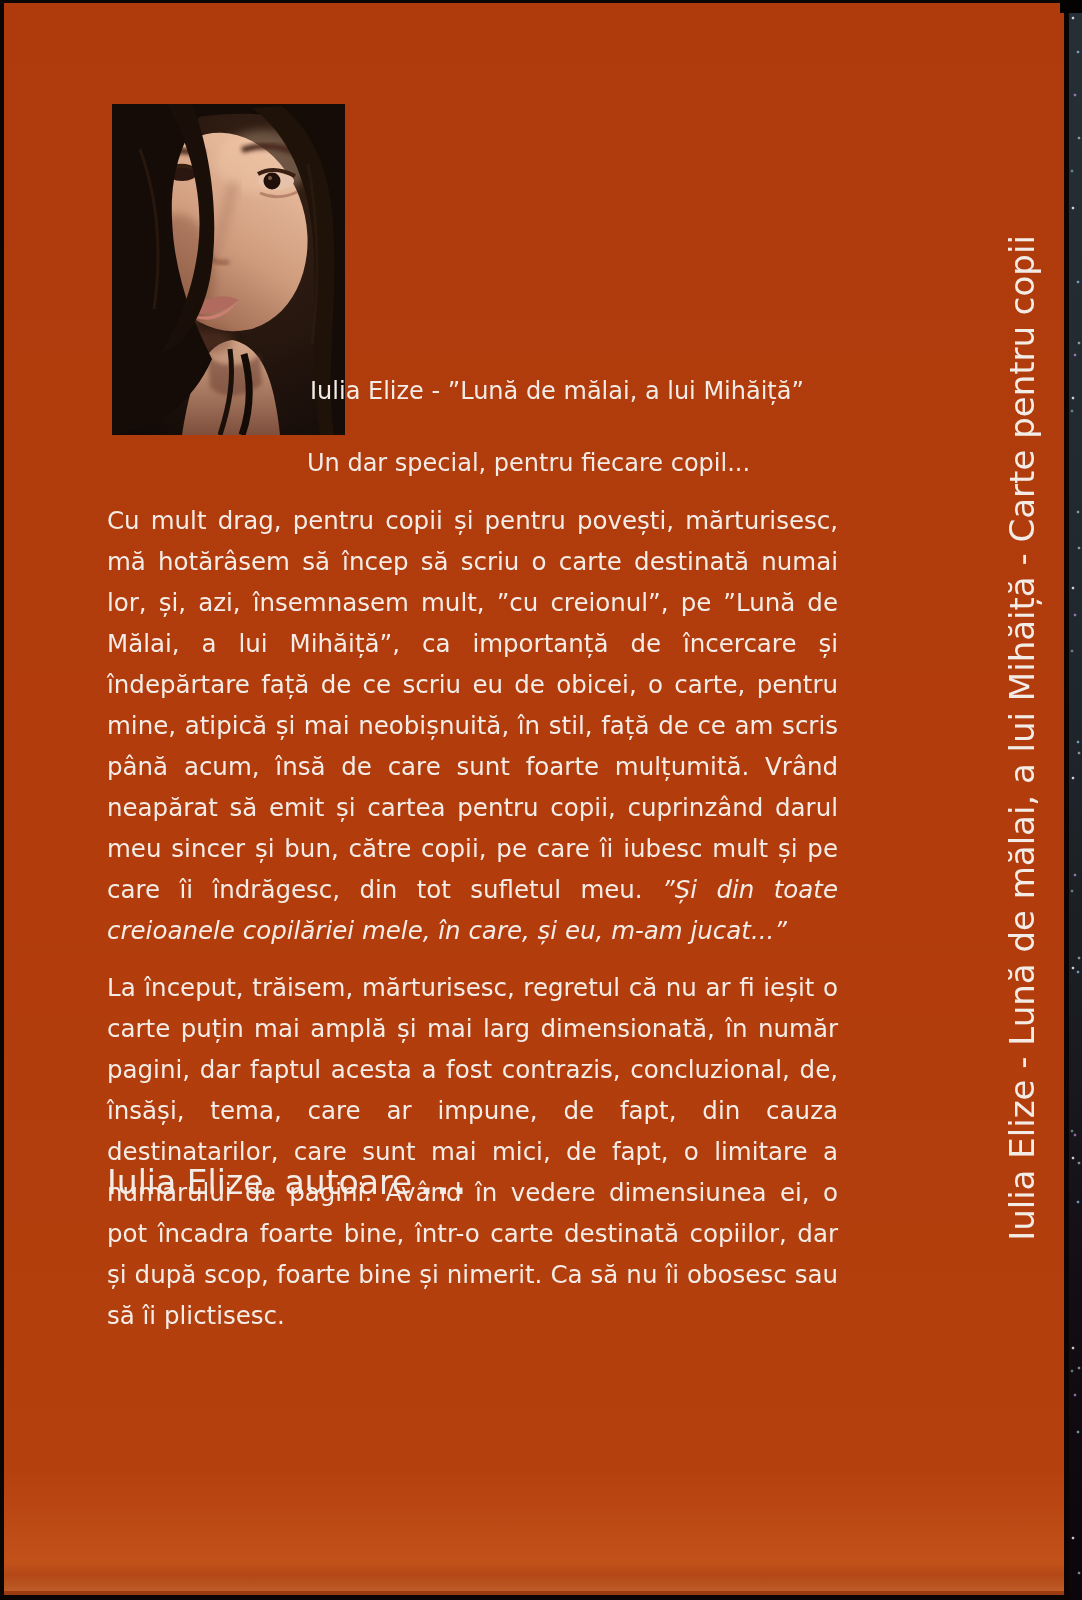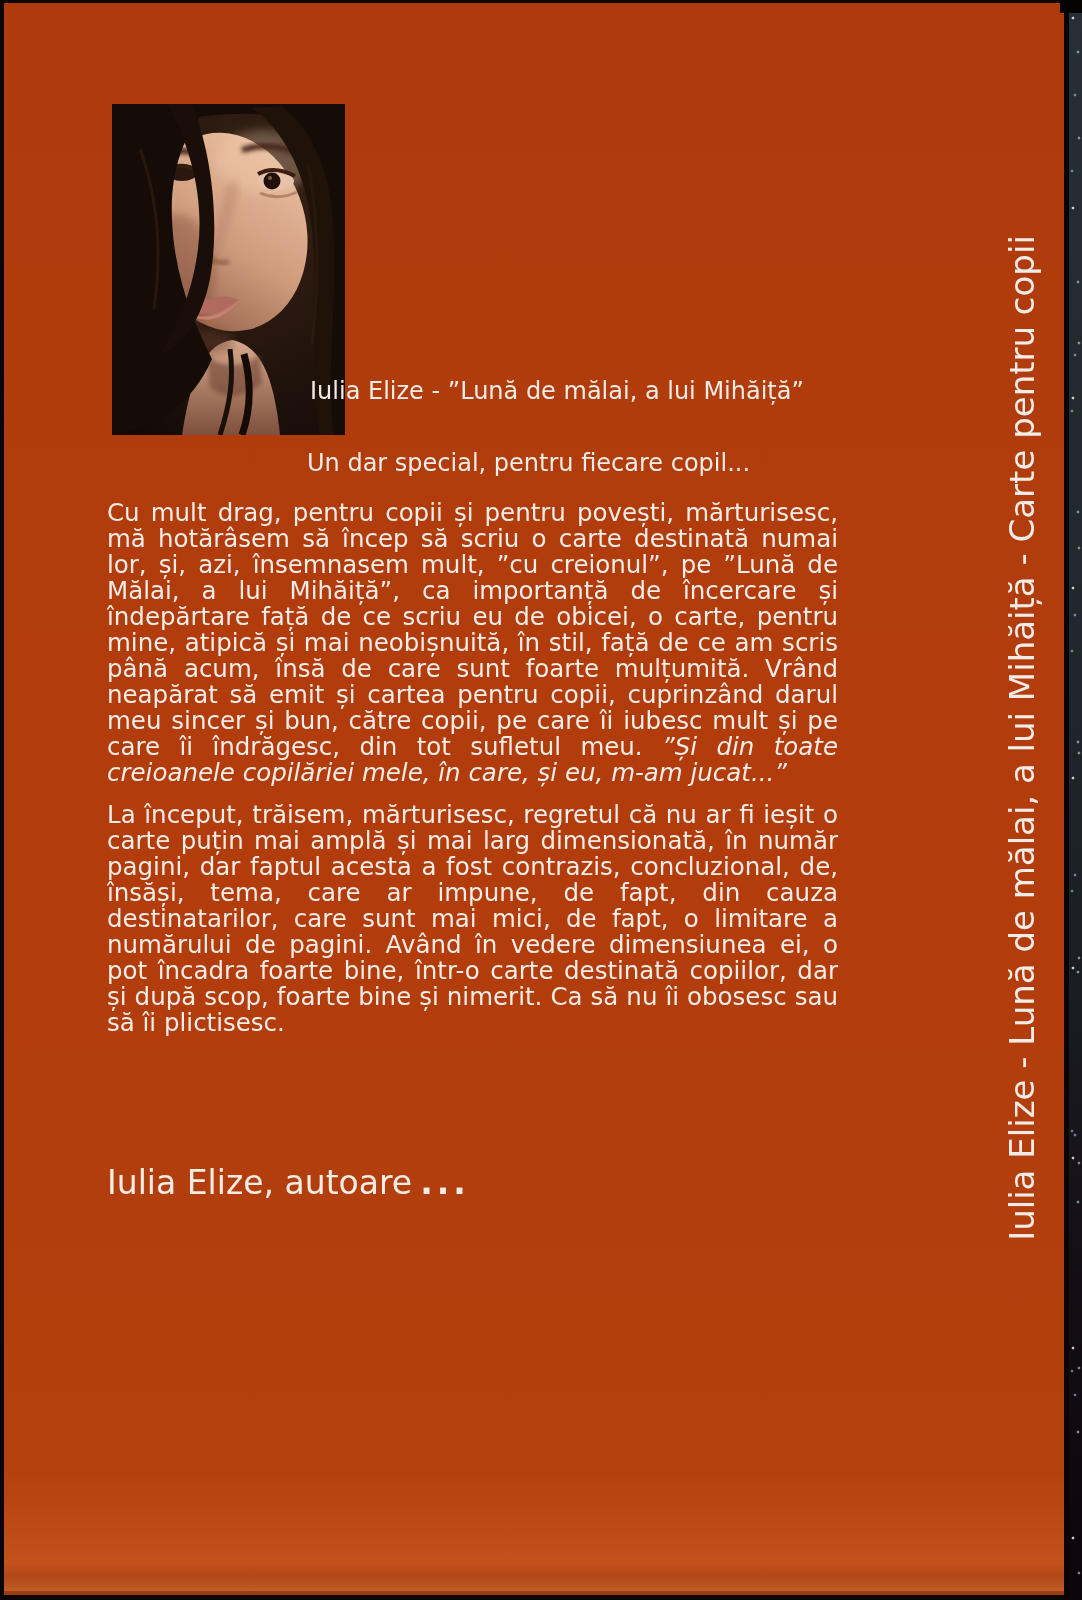--- a/index.html
+++ b/index.html
@@ -33,21 +33,21 @@
     color:#f3ece6;
     font-size:24px;line-height:30px;
     white-space:nowrap;
   }
   .caption-1{left:310px;top:376px;}
   .caption-2{left:307px;top:432px;margin-top:16px;}
   
   .blurb{
     position:absolute;left:107px;top:500px;width:731px;
     color:#f4ede7;
-    font-size:24.5px;line-height:26px;
+    font-size:24.5px;line-height:41px;
     text-align:justify;
   }
   .blurb p{margin:0 0 16px 0;}
   .blurb .quote{font-style:italic;}
   
   .signature{
     position:absolute;left:107px;top:1163px;
     color:#f3ece6;font-size:33px;white-space:nowrap;
   }
   .signature .dots{

